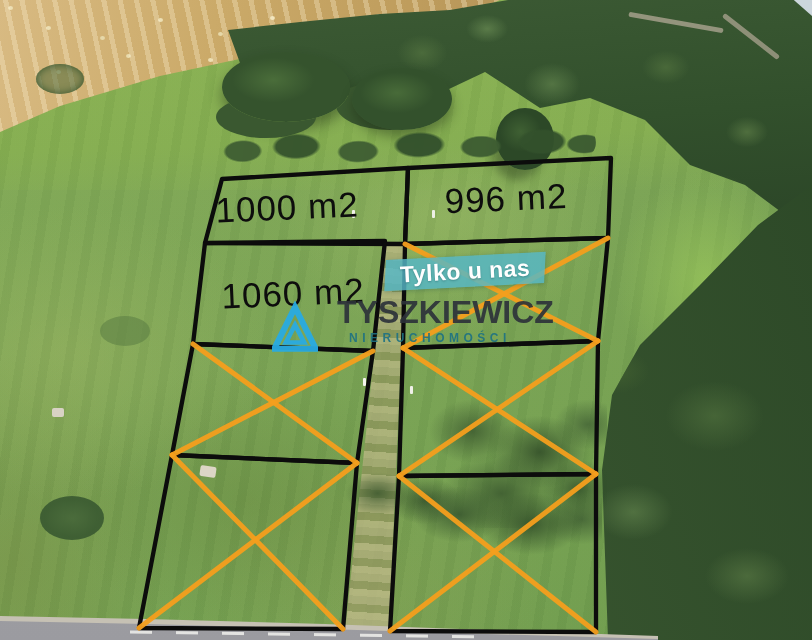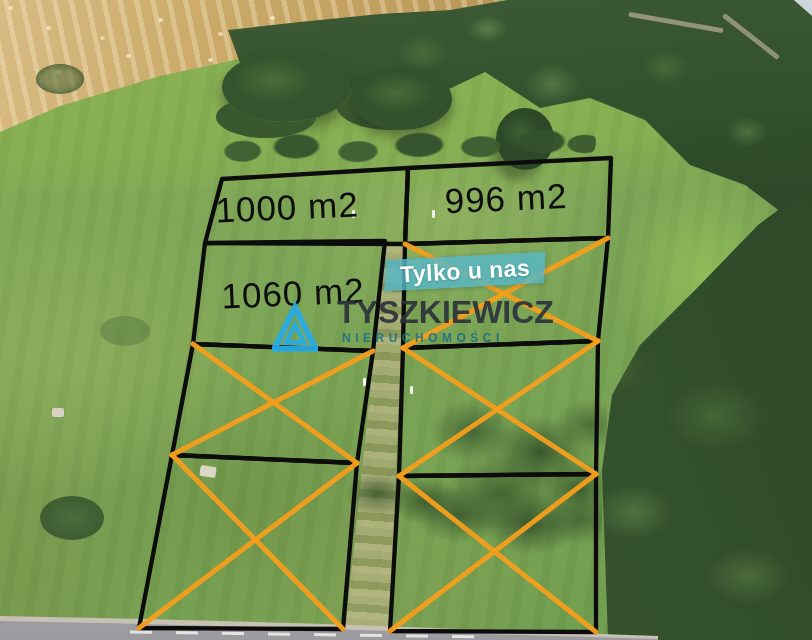--- a/index.html
+++ b/index.html
@@ -120,21 +120,21 @@
     transform:rotate(-3deg) skewX(-6deg);display:flex;align-items:center;justify-content:center;
     box-shadow:0 1px 4px rgba(0,50,60,.25);}
   .ribbon span{position:static;font-weight:bold;font-size:23px;color:#fff;transform:skewX(6deg);
     letter-spacing:.5px;text-shadow:0 1px 2px rgba(0,60,70,.35);}
   .logo{left:272px;top:296px;display:flex;gap:19px;align-items:flex-start;}
   .logo-triangle{position:static;width:46px;height:54px;margin-top:5px;opacity:.95;}
   .logo-text{position:static;display:flex;flex-direction:column;}
   .logo-name{position:static;font-weight:bold;font-size:32px;line-height:1;letter-spacing:0;
     color:rgba(44,50,57,.92);}
   .logo-sub{position:static;font-weight:bold;font-size:12px;letter-spacing:4.5px;margin-top:3px;
-    margin-left:5px;color:rgba(29,113,131,.9);}
+    margin-left:12px;color:rgba(29,113,131,.9);}
 </style>
 </head>
 <body>
 
 <div class="photo">
 
   <div class="patches"></div>
   <div class="upper-meadow"></div>
   <div class="stripes-main"></div>
   <div class="wheat">

